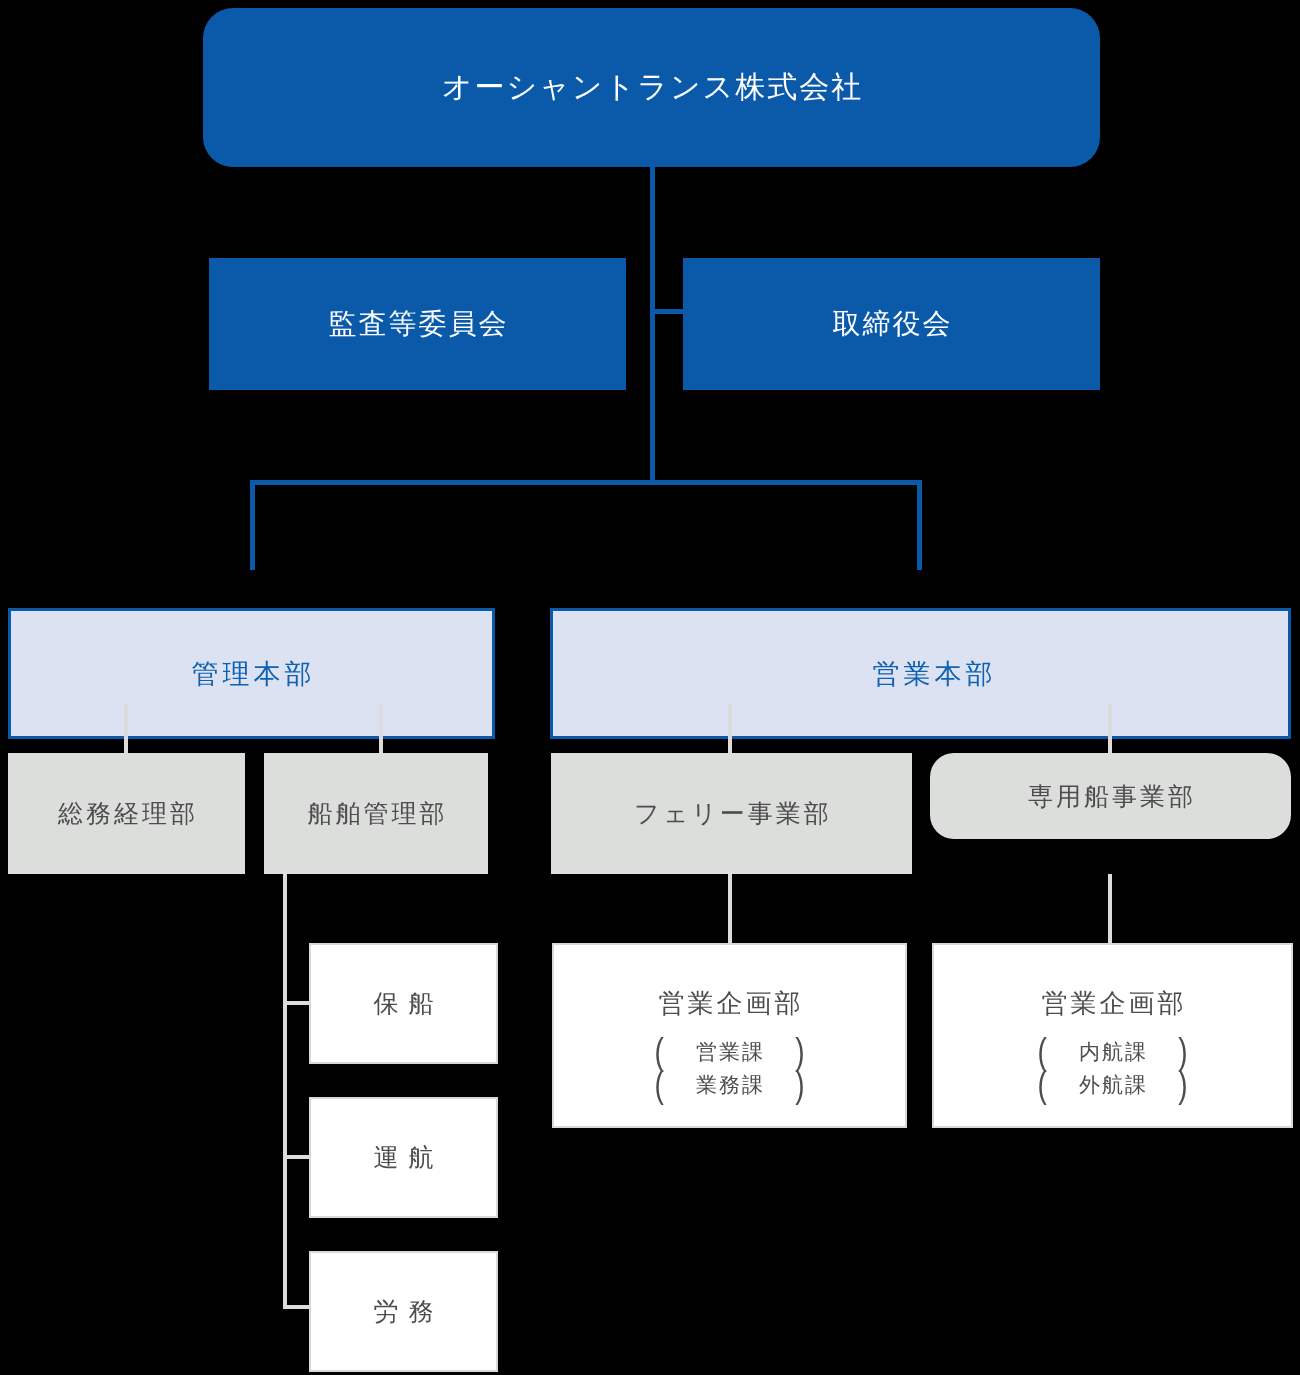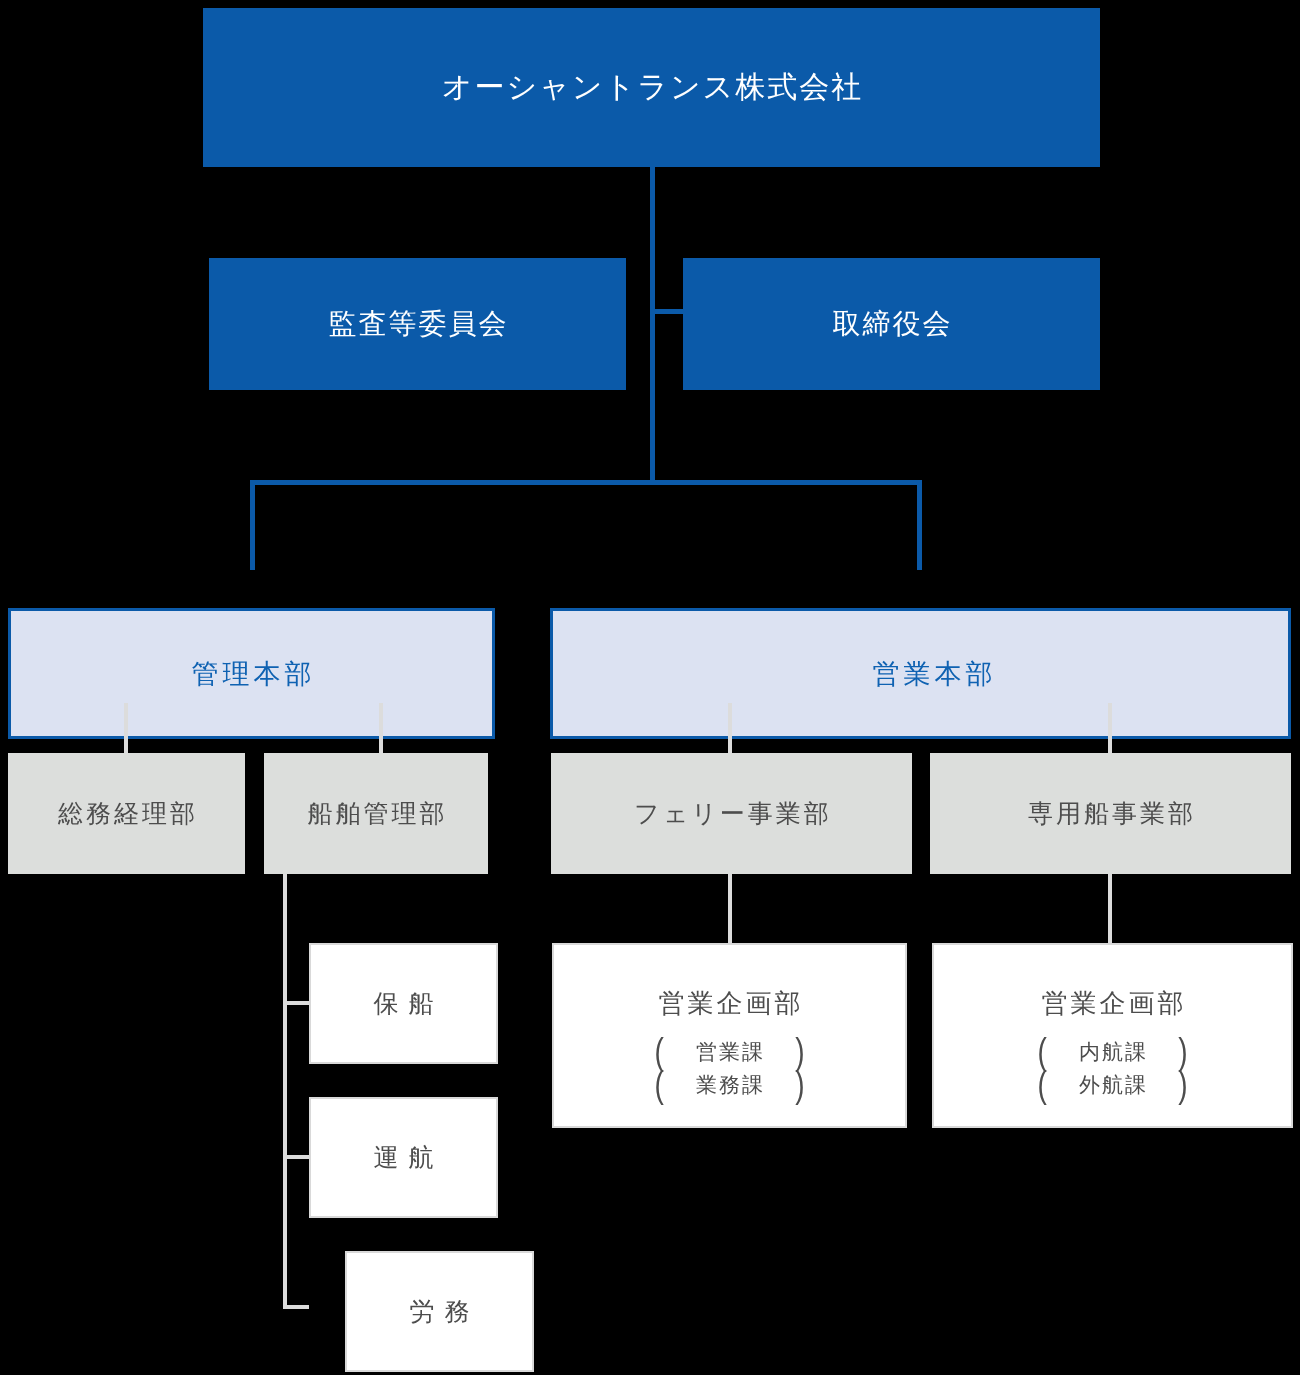--- a/index.html
+++ b/index.html
@@ -57,21 +57,21 @@
     border:2px solid var(--white-box-border);
     color:var(--dark-text);
     flex-direction:column;
     justify-content:flex-start;
     padding-top:41px;
   }
   .line{position:absolute;}
   .blue-line{background:var(--primary-blue);}
   .gray-line{background:var(--connector-gray);}
 
-  .t-company{font-size:30px;letter-spacing:2px;text-indent:2px;}
+  .t-company{font-size:30px;letter-spacing:2px;text-indent:2px;border-radius:30px;}
   .t-gov{font-size:28px;letter-spacing:2px;text-indent:2px;}
   .t-division{font-size:27px;letter-spacing:4px;text-indent:4px;}
   .t-dept{font-size:25px;letter-spacing:3px;text-indent:3px;}
   .t-section{font-size:25px;letter-spacing:10px;text-indent:10px;}
   .t-child-title{font-size:26px;letter-spacing:3px;text-indent:3px;}
 
   .unit-group{
     margin-top:14px;
     display:flex;
     flex-direction:column;
@@ -134,36 +134,36 @@
 
   <div class="box gray-box t-dept" style="left:8px;top:753px;width:237px;height:121px;">
     <span>総務経理部</span>
   </div>
   <div class="box gray-box t-dept" style="left:264px;top:753px;width:224px;height:121px;">
     <span>船舶管理部</span>
   </div>
   <div class="box gray-box t-dept" style="left:551px;top:753px;width:361px;height:121px;">
     <span>フェリー事業部</span>
   </div>
-  <div class="box gray-box t-dept" style="left:930px;top:753px;width:361px;height:121px;">
+  <div class="box gray-box t-dept" style="left:930px;top:753px;width:361px;height:86px;border-radius:24px;">
     <span>専用船事業部</span>
   </div>
 
   <div class="line gray-line" style="left:283px;top:874px;width:4px;height:435px;"></div>
   <div class="line gray-line" style="left:283px;top:1001px;width:26px;height:4px;"></div>
   <div class="line gray-line" style="left:283px;top:1155px;width:26px;height:4px;"></div>
   <div class="line gray-line" style="left:283px;top:1305px;width:26px;height:4px;"></div>
 
   <div class="box white-box t-section" style="left:309px;top:943px;width:189px;height:121px;align-items:center;">
     <span>保船</span>
   </div>
   <div class="box white-box t-section" style="left:309px;top:1097px;width:189px;height:121px;">
     <span>運航</span>
   </div>
-  <div class="box white-box t-section" style="left:309px;top:1251px;width:189px;height:121px;margin-left:36px;">
+  <div class="box white-box t-section" style="left:309px;top:1251px;width:189px;height:121px;">
     <span>労務</span>
   </div>
 
   <div class="line gray-line" style="left:728px;top:874px;width:4px;height:69px;"></div>
   <div class="line gray-line" style="left:1108px;top:874px;width:4px;height:69px;"></div>
 
   <div class="box child-box" style="left:552px;top:943px;width:355px;height:185px;">
     <span class="t-child-title">営業企画部</span>
     <div class="unit-group">
       <div class="unit-row">

